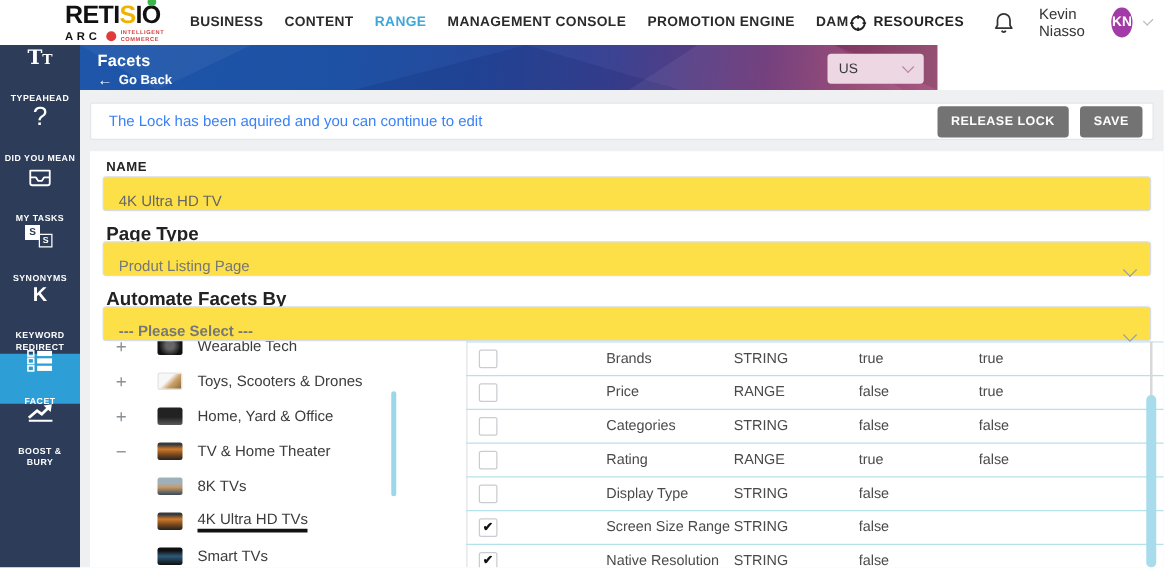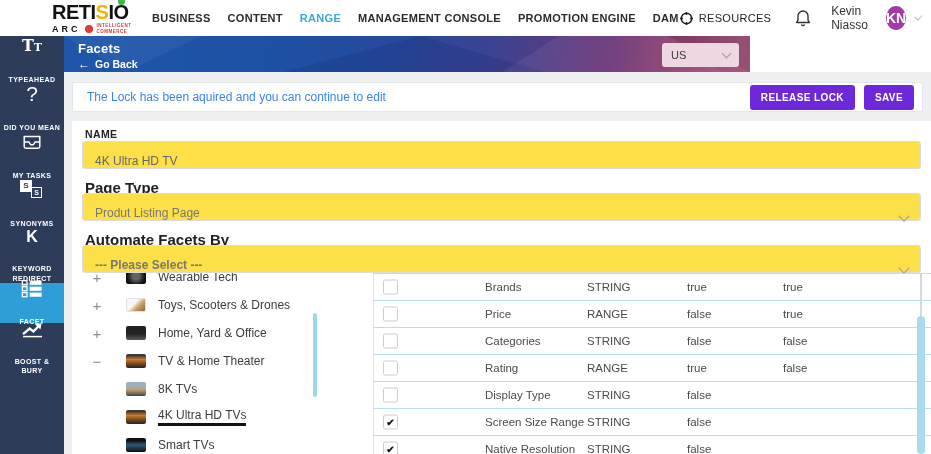--- a/index.html
+++ b/index.html
@@ -16,25 +16,25 @@
   .logo-dot-green { position:absolute; width:7px; height:7px; border-radius:50%; background:#3cb54a; left:66px; top:-4px; }
   .logo-row2 { display:flex; align-items:center; gap:4px; margin-top:1px; }
   .logo-arc { font-size:9px; font-weight:bold; letter-spacing:3px; color:#111; }
   .logo-dot-red { width:8px; height:8px; border-radius:50%; background:#e03a3a; }
   .logo-tag { font-size:4.5px; color:#d03a3a; font-weight:bold; letter-spacing:0.5px; line-height:1.2; }
   .mainnav { display:flex; gap:17px; margin-left:6px; }
   .nav-item { font-size:11px; font-weight:bold; letter-spacing:0.3px; color:#2b2b2b; cursor:pointer; white-space:nowrap; }
   .nav-item.active { color:#3aa8d8; }
   .topbar-right { margin-left:auto; display:flex; align-items:center; gap:10px; padding-right:10px; }
   .resources { display:flex; align-items:center; gap:5px; margin-right:14px; }
-  .resources-label { font-size:11px; font-weight:normal; letter-spacing:0.3px; color:#222;text-align:right; }
+  .resources-label { font-size:11px; font-weight:bold; letter-spacing:0.3px; color:#222;text-align:right; }
   .bell { margin-right:10px; display:flex; }
   .user-name { font-size:12px; color:#333; }
   .avatar { width:24px; height:24px; border-radius:50%; background:#a23ba8; color:#fff;
-    font-size:14px; font-weight:bold; display:flex; align-items:center; justify-content:center; }
+    font-size:11px; font-weight:bold; display:flex; align-items:center; justify-content:center; }
   .chev { width:7px; height:7px; border-right:1.5px solid #b9bec4; border-bottom:1.5px solid #b9bec4;
     transform:rotate(45deg); margin-top:-3px; }
 
   
   .sidebar { position:absolute; left:0; top:36px; width:64px; height:418px; background:#2d3c59; z-index:4; }
   .side-item { display:flex; flex-direction:column; align-items:center; justify-content:center;
     gap:19px; cursor:pointer; }
   .side-item:nth-child(1){height:48px} .side-item:nth-child(2){height:48px}
   .side-item:nth-child(3){height:48px} .side-item:nth-child(4){height:48px}
   .side-item:nth-child(5){height:55px} .side-item:nth-child(6){height:40px}
@@ -70,21 +70,21 @@
     border-radius:3px; display:flex; align-items:center; padding:0 9px; cursor:pointer; }
   .locale-label { font-size:11px; color:#3a3a3a; flex:1; }
   .locale-chev { width:7px; height:7px; border-right:1.5px solid #b98aa5; border-bottom:1.5px solid #b98aa5;
     transform:rotate(45deg); margin-top:-3px; }
 
   
   .main { position:absolute; left:64px; top:72px; width:867px; height:382px; background:#eef0f2; }
   .lockbar { position:absolute; left:8px; top:10px; width:851px; height:30px; background:#fff;
     border:1px solid #e4e7e9; border-radius:2px; display:flex; align-items:center; padding:0 8px 0 14px; }
   .lock-msg { font-size:12px; color:#3b82f6; flex:1; }
-  .btn { background:#6d28d9; color:#fff; font-size:10px; font-weight:bold; letter-spacing:0.4px;
+  .btn { background:#737373; color:#fff; font-size:10px; font-weight:bold; letter-spacing:0.4px;
     border:none; border-radius:3px; padding:7px 11px; cursor:pointer; font-family:"Liberation Sans",sans-serif; }
   .btn + .btn { margin-left:9px; }
 
   .panel { position:absolute; left:8px; top:49px; width:859px; height:333px; background:#fff; }
   .f-label { position:absolute; left:13px; font-weight:bold; color:#222; }
   .f-label.caps { font-size:10.5px; letter-spacing:0.4px; }
   .f-label.tc { font-size:15px; }
   .f-box { position:absolute; left:10px; right:10px; height:28px; border:1px solid #d9dde1; border-radius:3px;
     background:#fde047; display:flex; align-items:flex-end; padding:0 12px; }
   .f-box .val { font-size:12px; color:#666; flex:1; }

